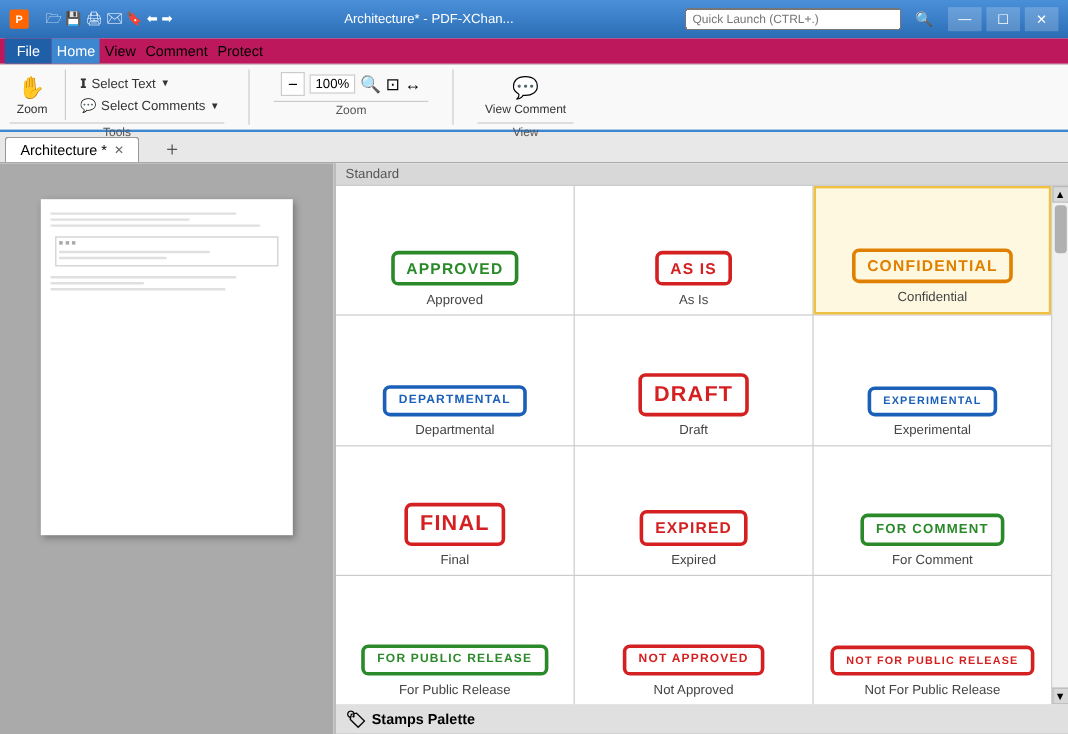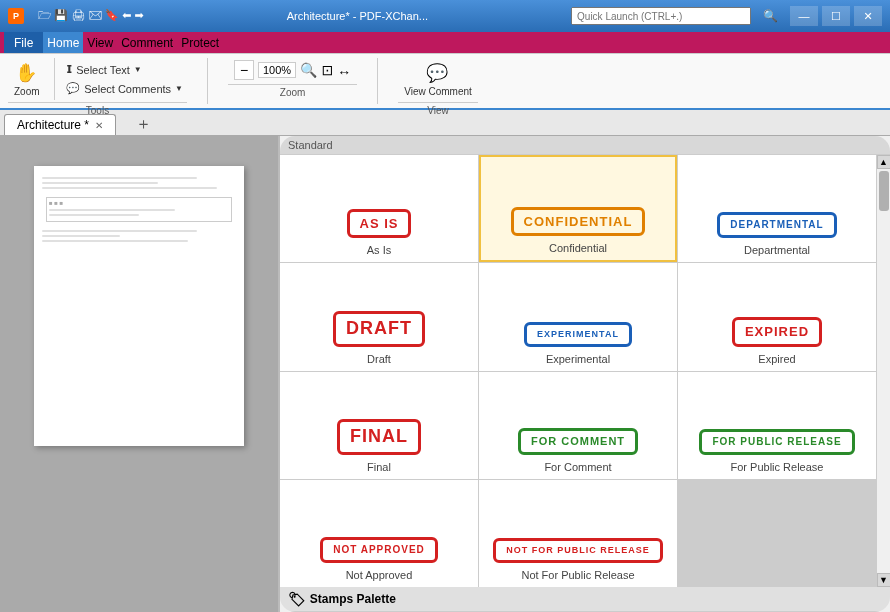--- a/index.html
+++ b/index.html
@@ -113,21 +113,20 @@
     .page-mini-line { background: #e0e0e0; height: 2px; margin: 3px 0; border-radius: 1px; }
     .page-mini-box { border: 0.5px solid #ccc; padding: 2px; margin: 8px 4px; }
 
     
     .stamps-panel {
       flex: 1;
       background: #f0f0f0;
       display: flex;
       flex-direction: column;
       overflow: hidden;
-      border-radius: 15px;
     }
     .stamps-header {
       background: #e0e0e0;
       padding: 4px 8px;
       font-size: 12px;
       font-weight: bold;
       border-bottom: 1px solid #ccc;
       display: flex;
       align-items: center;
       gap: 4px;
@@ -309,20 +308,24 @@
         </div>
       </div>
     </div>
   </div>
 
   <div class="stamps-panel">
     <div class="stamps-section-label">Standard</div>
     <div class="stamps-body">
       <div class="stamps-grid">
 
+        <div class="stamp-cell">
+          <div class="stamp stamp-green">APPROVED</div>
+          <div class="stamp-label">Approved</div>
+        </div>
 
         <div class="stamp-cell">
           <div class="stamp stamp-red">AS IS</div>
           <div class="stamp-label">As Is</div>
         </div>
 
         <div class="stamp-cell selected">
           <div class="stamp stamp-orange">CONFIDENTIAL</div>
           <div class="stamp-label">Confidential</div>
         </div>
@@ -336,27 +339,27 @@
           <div class="stamp stamp-red" style="font-size:18px;">DRAFT</div>
           <div class="stamp-label">Draft</div>
         </div>
 
         <div class="stamp-cell">
           <div class="stamp stamp-blue" style="font-size:9px;">EXPERIMENTAL</div>
           <div class="stamp-label">Experimental</div>
         </div>
 
         <div class="stamp-cell">
+          <div class="stamp stamp-red" style="font-size:18px;">FINAL</div>
+          <div class="stamp-label">Final</div>
+        </div>
+
+        <div class="stamp-cell">
           <div class="stamp stamp-red">EXPIRED</div>
           <div class="stamp-label">Expired</div>
-        </div>
-
-        <div class="stamp-cell">
-          <div class="stamp stamp-red" style="font-size:18px;">FINAL</div>
-          <div class="stamp-label">Final</div>
         </div>
 
         <div class="stamp-cell">
           <div class="stamp stamp-green" style="font-size:11px;">FOR COMMENT</div>
           <div class="stamp-label">For Comment</div>
         </div>
 
         <div class="stamp-cell">
           <div class="stamp stamp-green" style="font-size:10px;">FOR PUBLIC RELEASE</div>
           <div class="stamp-label">For Public Release</div>

